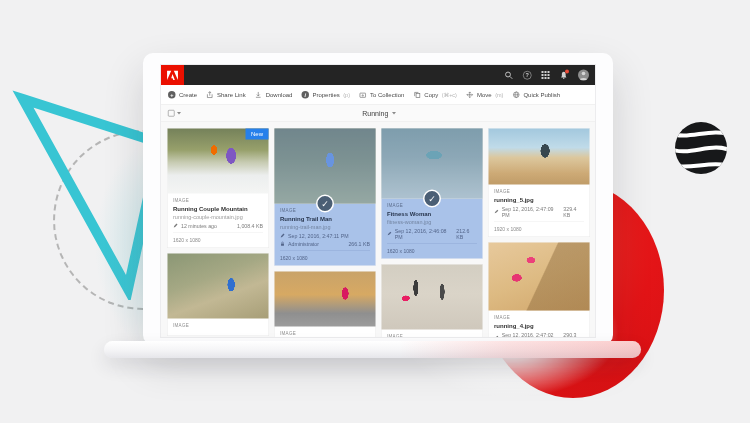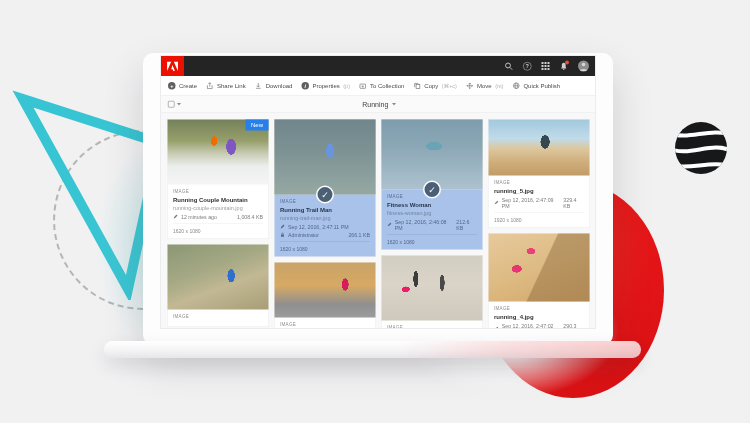--- a/index.html
+++ b/index.html
@@ -20,21 +20,21 @@
   .sphere { position:absolute; left:674px; top:121px; }
 
   
   .laptop-screen { position:absolute; left:143px; top:53px; width:470px; height:292px;
     background:#fdfdfe; border-radius:10px; box-shadow:0 18px 40px rgba(30,30,40,.16); }
   .laptop-base { position:absolute; left:104px; top:341px; width:537px; height:17px; border-radius:9px;
     background:linear-gradient(180deg,#ffffff 0%,#f4f4f6 55%,#e6e6ea 100%);
     box-shadow:0 8px 18px rgba(40,40,55,.12); }
   .base-tint { position:absolute; inset:0; border-radius:9px;
     background:linear-gradient(90deg, rgba(255,0,0,0) 55%, rgba(240,60,60,.14) 75%, rgba(240,60,60,.26) 100%); }
-  .screen-app-outer { position:absolute; left:17px; top:2px; width:436px; height:274px;
+  .screen-app-outer { position:absolute; left:17px; top:11px; width:436px; height:274px;
     overflow:hidden; background:#fff; border:1px solid #ececee; }
   .app { width:872px; height:548px; transform:scale(.5); transform-origin:0 0; background:#fff; }
 
   
   .topbar { height:40px; background:#242424; display:flex; align-items:center; }
   .logo-box { width:46px; height:40px; background:#eb1000; display:flex; align-items:center; justify-content:center; }
   .topbar-right { margin-left:auto; display:flex; align-items:center; gap:20px; padding-right:16px; }
   .tb-icon { display:flex; align-items:center; justify-content:center; position:relative; }
   .help-circle { width:17px; height:17px; border-radius:50%; border:1.6px solid #cfcfcf; color:#cfcfcf;
     font-size:11px; font-weight:bold; display:flex; align-items:center; justify-content:center; }

